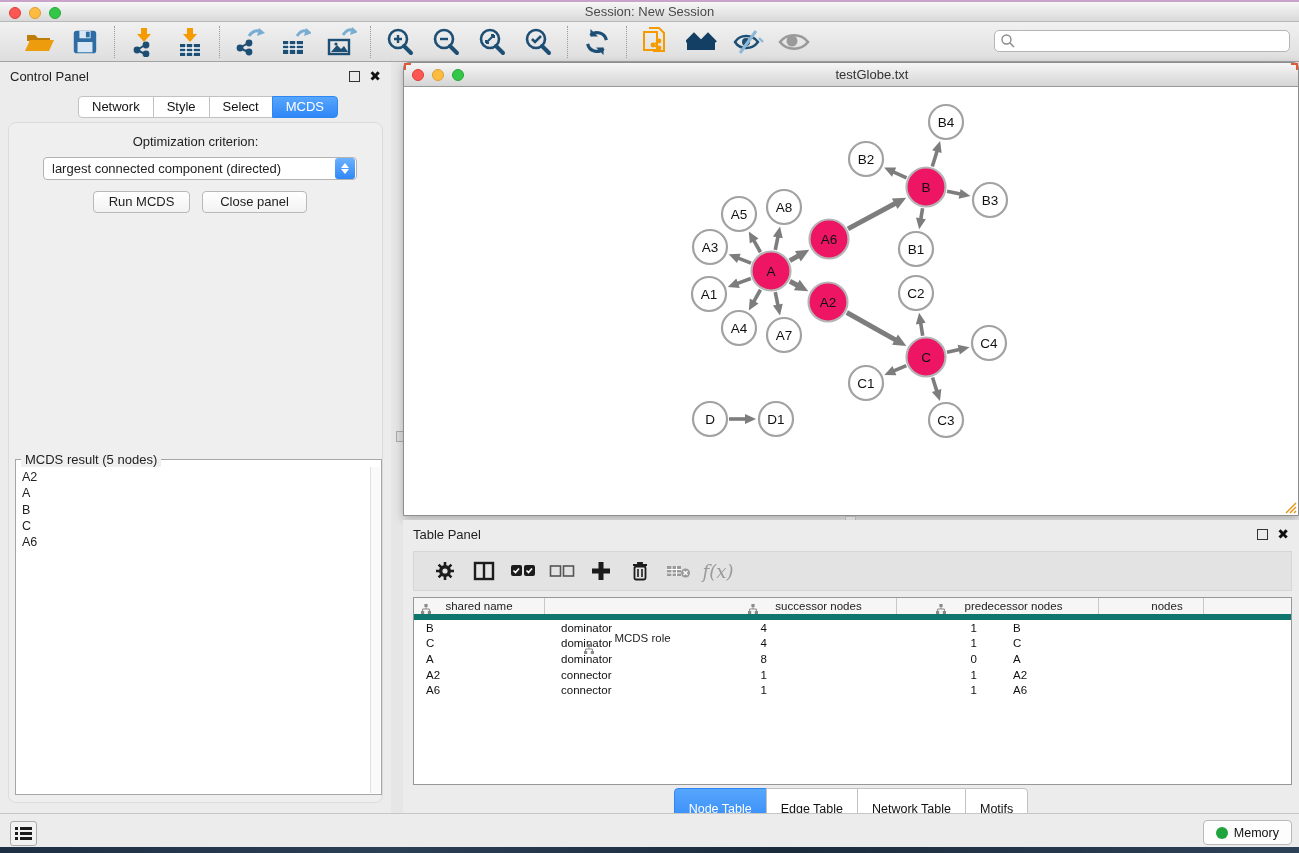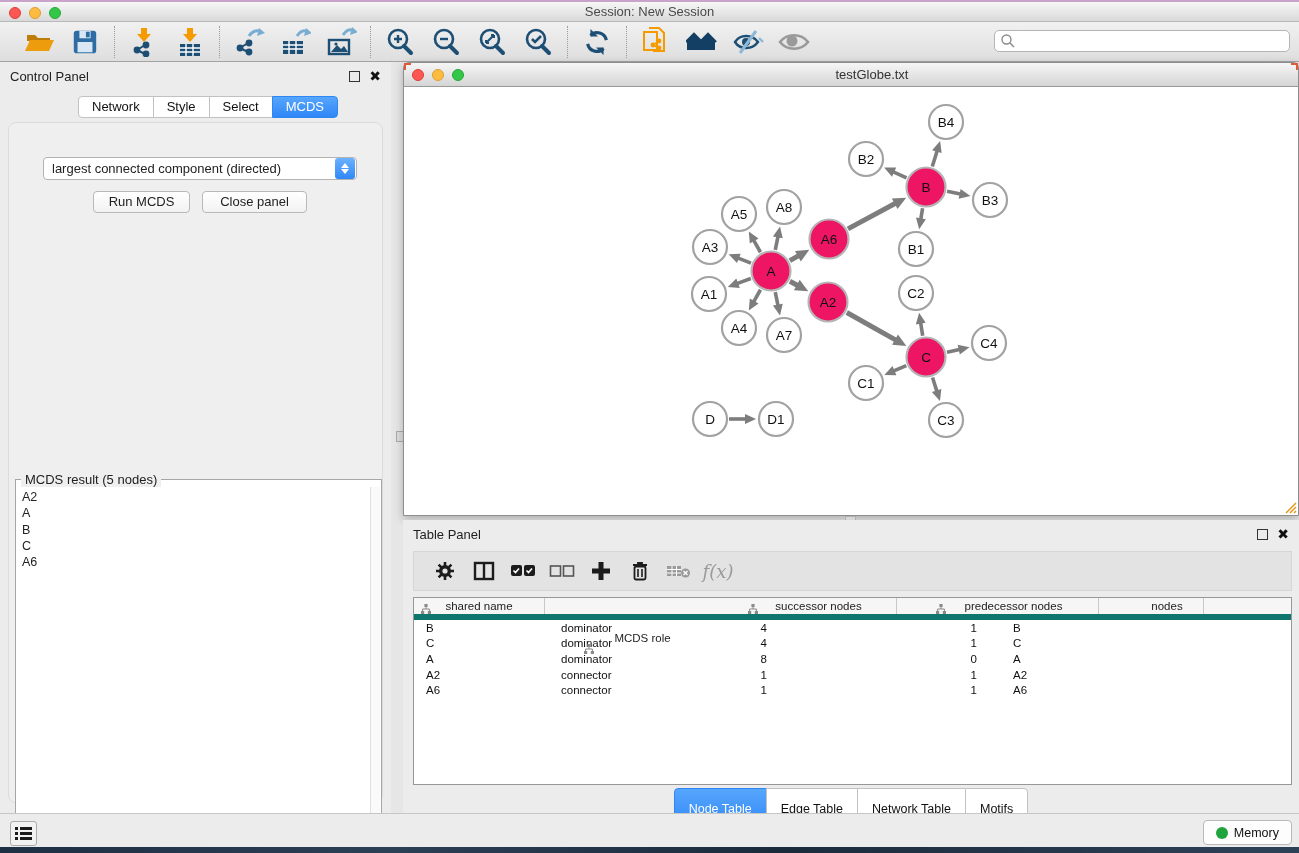--- a/index.html
+++ b/index.html
@@ -54,21 +54,21 @@
     background:linear-gradient(#6cb1fd,#2f87f6); display:flex; flex-direction:column;
     align-items:center; justify-content:center; gap:1px; }
   .chev { width:0; height:0; border-left:4px solid transparent; border-right:4px solid transparent; }
   .chev.up { border-bottom:5px solid #fff; }
   .chev.down { border-top:5px solid #fff; }
   .cp-btn { position:absolute; top:68px; height:22px; background:linear-gradient(#ffffff,#f2f2f2);
     border:1px solid #b9b9b9; border-radius:4px; font-size:13px; text-align:center; line-height:20px; }
   #run-btn { left:84px; width:97px; }
   #closepanel-btn { left:193px; width:105px; }
   #result-group { position:absolute; left:6px; top:336px; width:367px; height:336px;
-    border:1px solid #a6a6a6; background:#fff;margin-top:20px; }
+    border:1px solid #a6a6a6; background:#fff; }
   #result-legend { position:absolute; left:5px; top:-8px; background:#efefef; padding:0 4px; font-size:13px; }
   #result-list { position:absolute; left:1px; top:7px; right:11px; bottom:1px; overflow:hidden;
     font-size:12.5px; line-height:16.3px; padding:2px 0 0 5px; }
   #result-scroll { position:absolute; right:1px; top:7px; width:10px; bottom:1px;
     background:#fafafa; border-left:1px solid #e0e0e0; }
 
   
   #mdi { left:391px; top:62px; width:908px; height:751px; background:#e6e6e6; }
   #cp-splitter-grip { left:396px; top:431px; width:8px; height:11px; background:#dcdcdc; border:1px solid #ababab; }
   #net-window { left:403px; top:62px; width:896px; height:454px;
@@ -296,20 +296,21 @@
       <span class="close-x">✖</span>
     </span>
   </div>
   <div class="seg-tabs" id="cp-tabs">
       <div class="seg">Network</div>
       <div class="seg">Style</div>
       <div class="seg">Select</div>
       <div class="seg active">MCDS</div>
     </div>
   <div id="cp-body">
+    <div id="opt-label">Optimization criterion:</div>
     <div id="criterion-select">
       <span class="val">largest connected component (directed)</span>
       <span class="stepper">
         <span class="chev up"></span>
           <span class="chev down"></span>
       </span>
     </div>
     <div class="cp-btn" id="run-btn">Run MCDS</div>
     <div class="cp-btn" id="closepanel-btn">Close panel</div>
     <div id="result-group">

